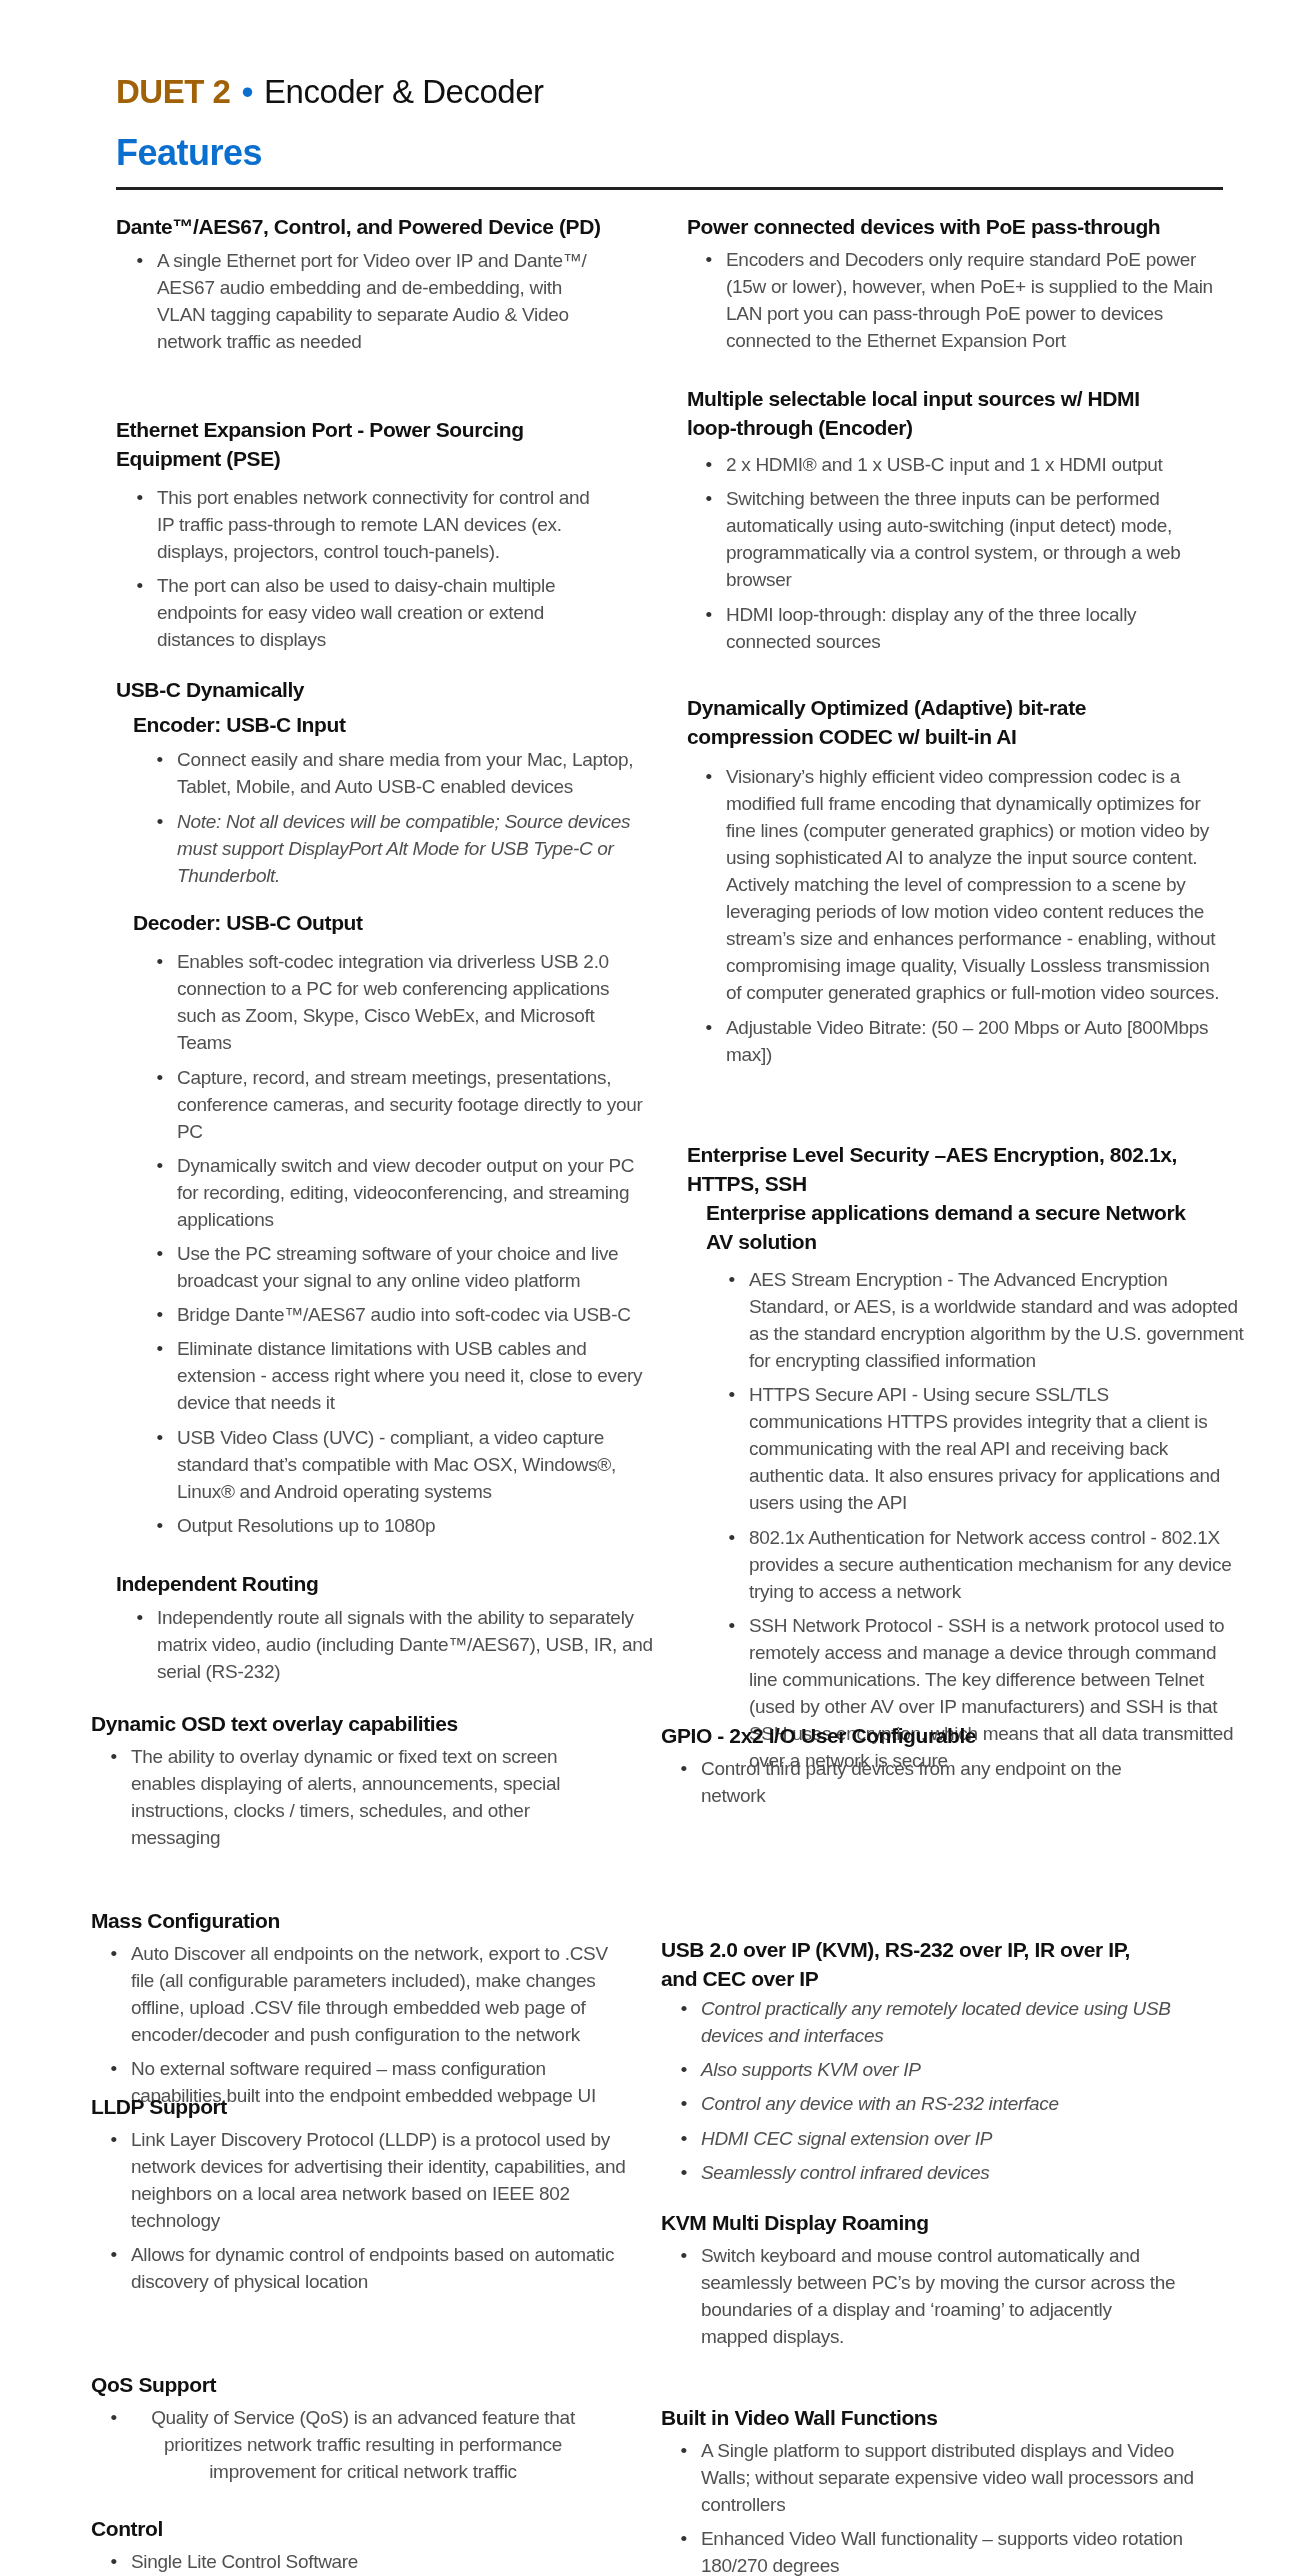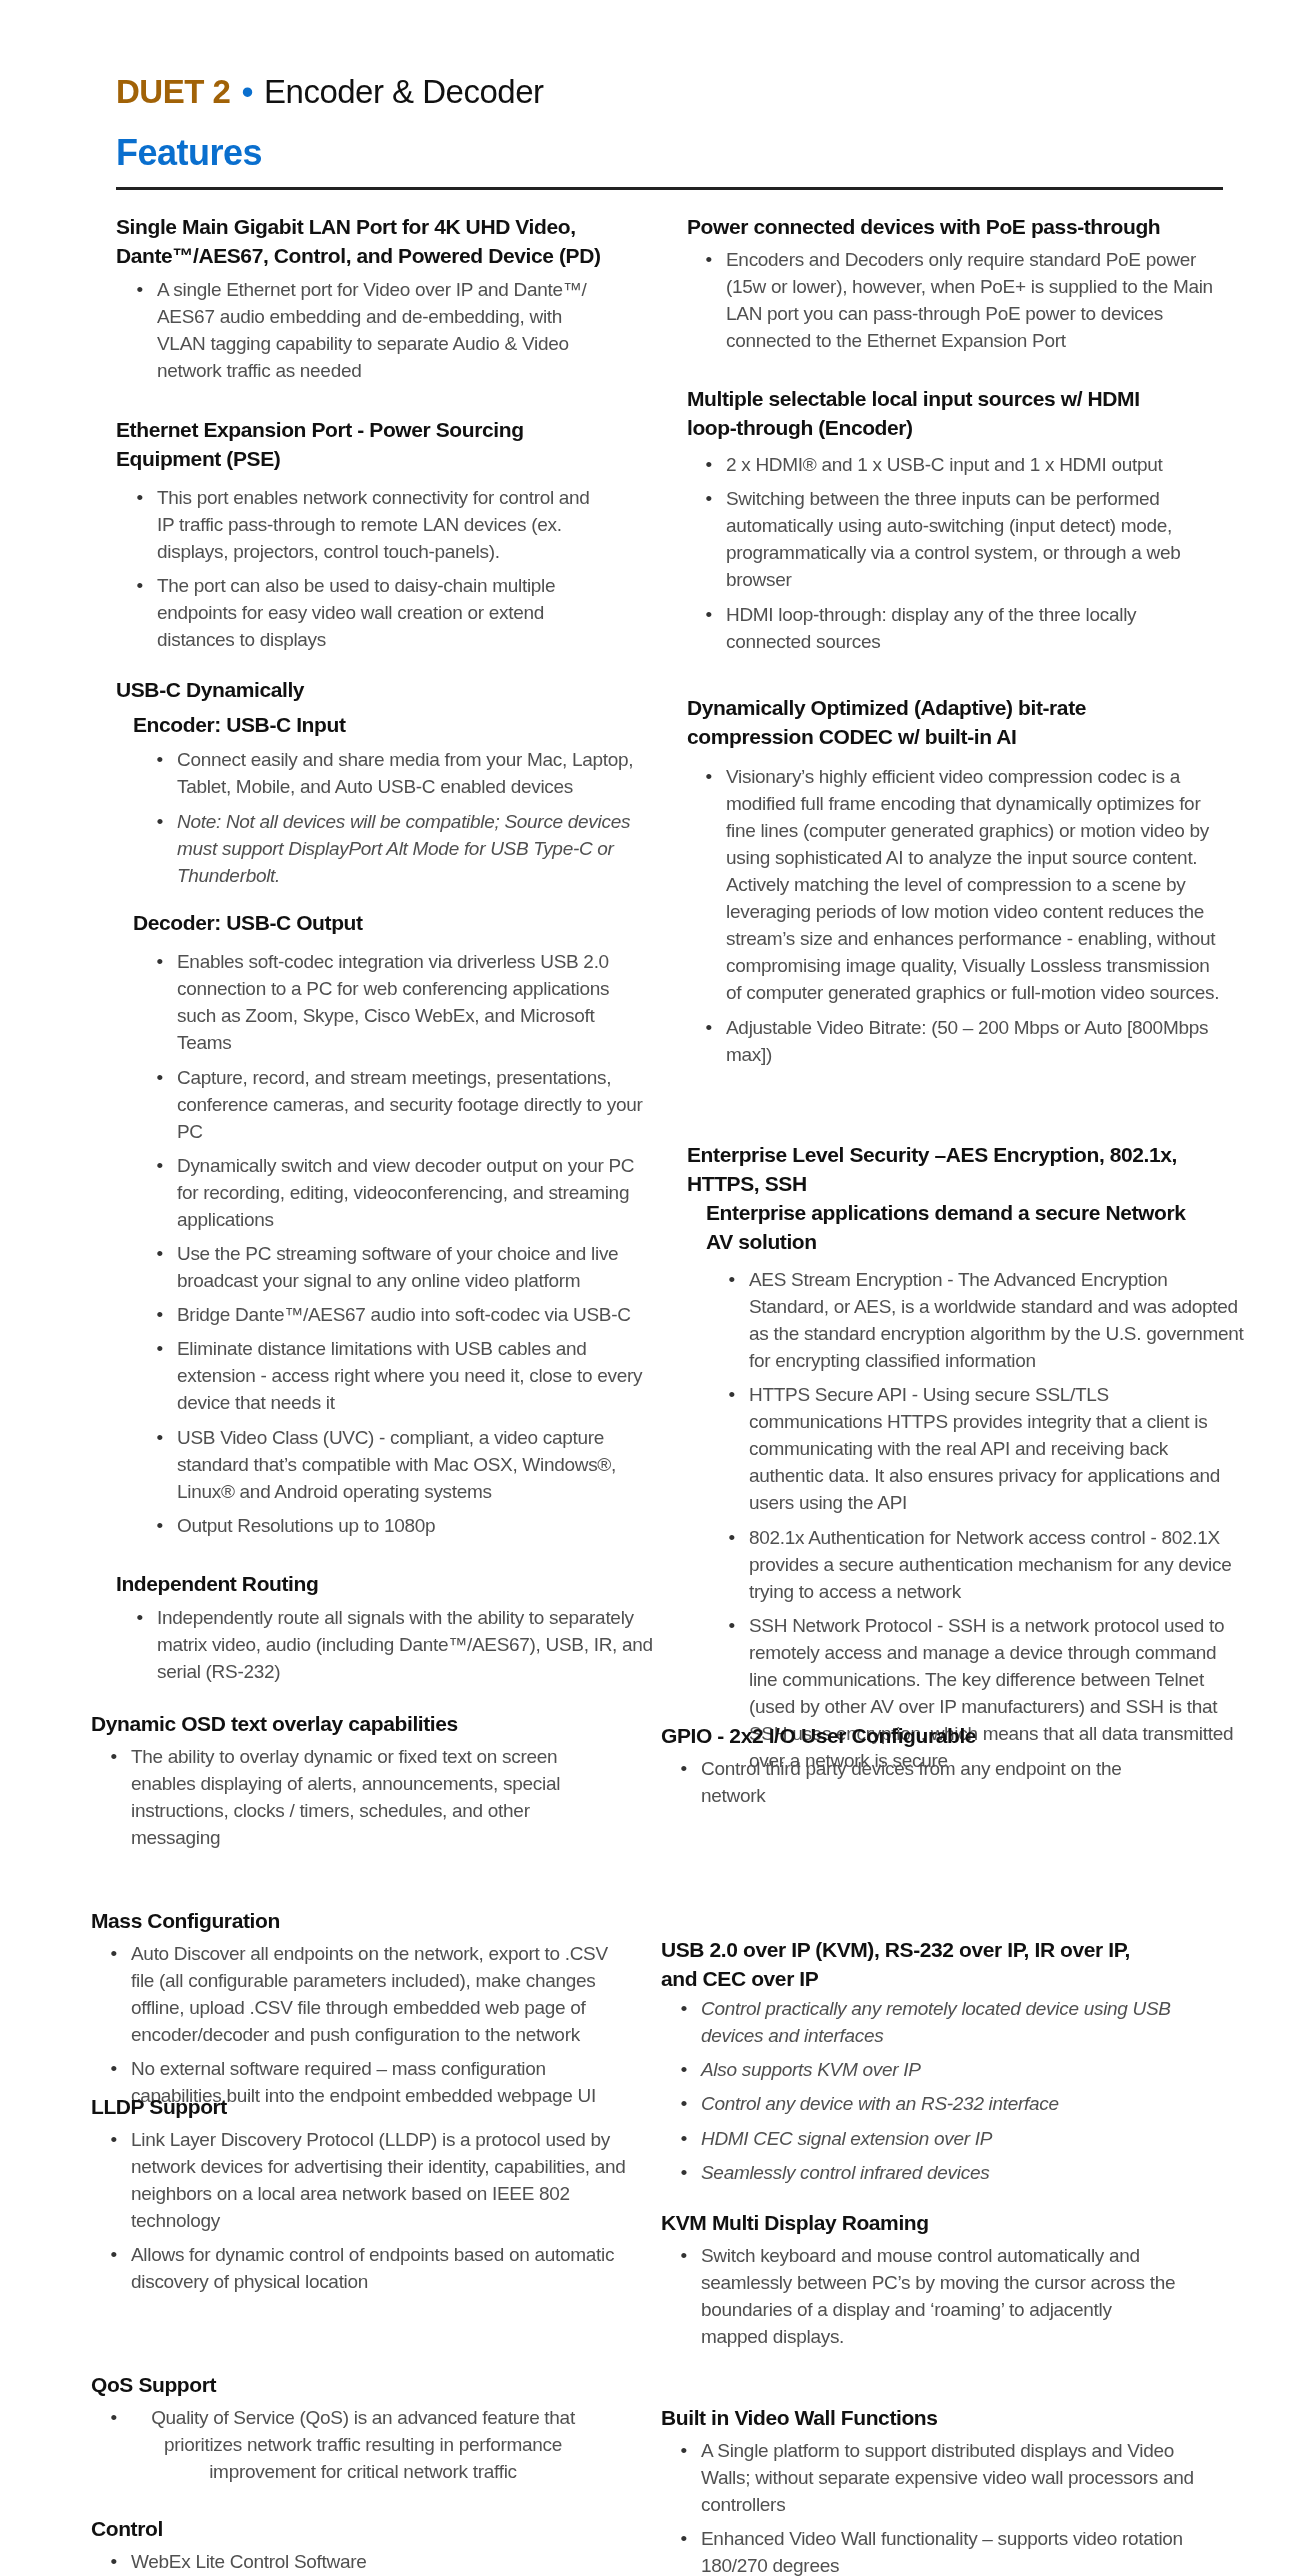--- a/index.html
+++ b/index.html
@@ -24,21 +24,20 @@
 <body>
 
 <div class="title">
   <span class="brand">DUET 2</span><span class="dot">•</span><span class="sub">Encoder &amp; Decoder</span>
 </div>
 <div class="features">Features</div>
 <div class="rule"></div>
 
 <div class="sec" style="left:116px; top:212px; width:541px;">
   <div class="h">
-      <div>Single Main Gigabit LAN Port for 4K UHD Video,</div>
       <div>Dante™/AES67, Control, and Powered Device (PD)</div>
     </div>
   <ul style="margin-left:41px; margin-top:6.2px; width:453px;">
     <li>A single Ethernet port for Video over IP and Dante™/ AES67 audio embedding and de-embedding, with VLAN tagging capability to separate Audio &amp; Video network traffic as needed</li>
   </ul>
 </div>
 
 <div class="sec" style="left:116px; top:415px; width:541px;">
   <div class="h">
       <div>Ethernet Expansion Port - Power Sourcing</div>
@@ -114,21 +113,21 @@
 <div class="sec" style="left:91px; top:2370px; width:567px;">
   <div class="h">QoS Support</div>
   <ul style="margin-left:40px; margin-top:5.2px; width:464px;text-align:center;">
     <li>Quality of Service (QoS) is an advanced feature that prioritizes network traffic resulting in performance improvement for critical network traffic</li>
   </ul>
 </div>
 
 <div class="sec" style="left:91px; top:2514px; width:567px;">
   <div class="h">Control</div>
   <ul style="margin-left:40px; margin-top:5.2px; width:474px;">
-    <li>WebEx Lite Control Software</li>
+    <li>Single Lite Control Software</li>
 
   </ul>
 </div>
 
 <div class="sec" style="left:687px; top:212px; width:556px;">
   <div class="h">Power connected devices with PoE pass-through</div>
   <ul style="margin-left:39px; margin-top:5.2px; width:495px;">
     <li>Encoders and Decoders only require standard PoE power (15w or lower), however, when PoE+ is supplied to the Main LAN port you can pass-through PoE power to devices connected to the Ethernet Expansion Port</li>
   </ul>
 </div>

